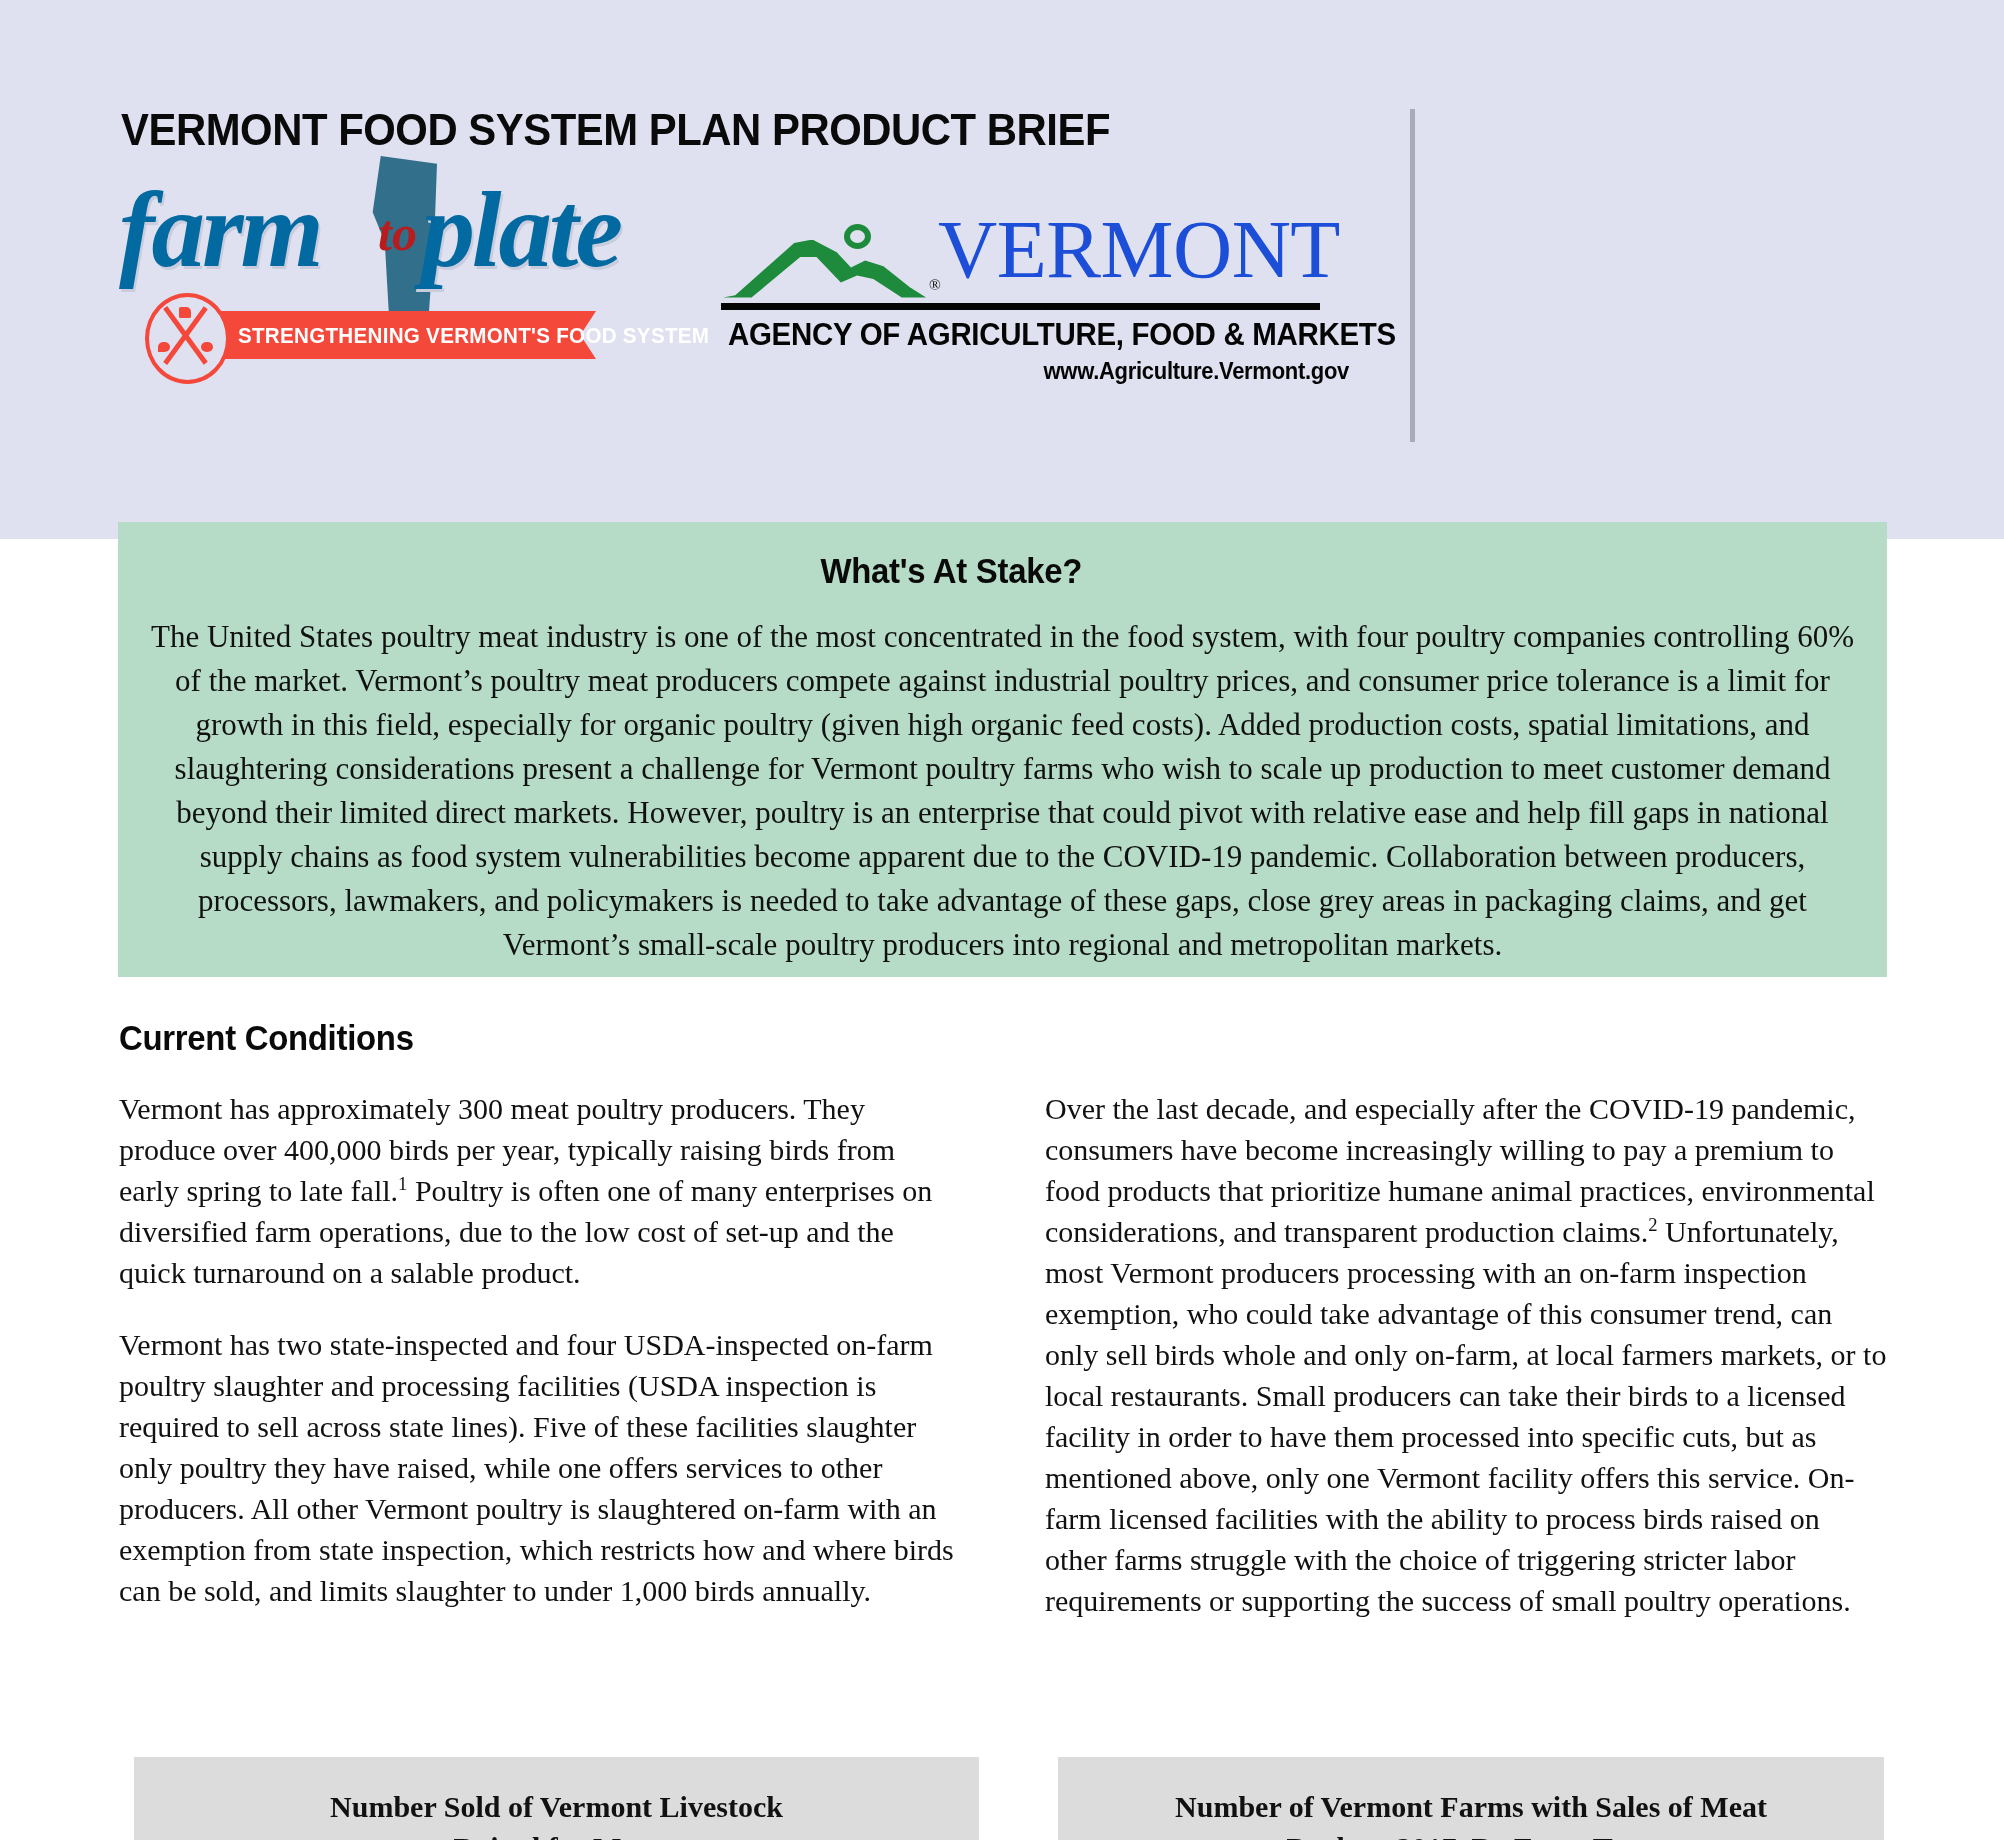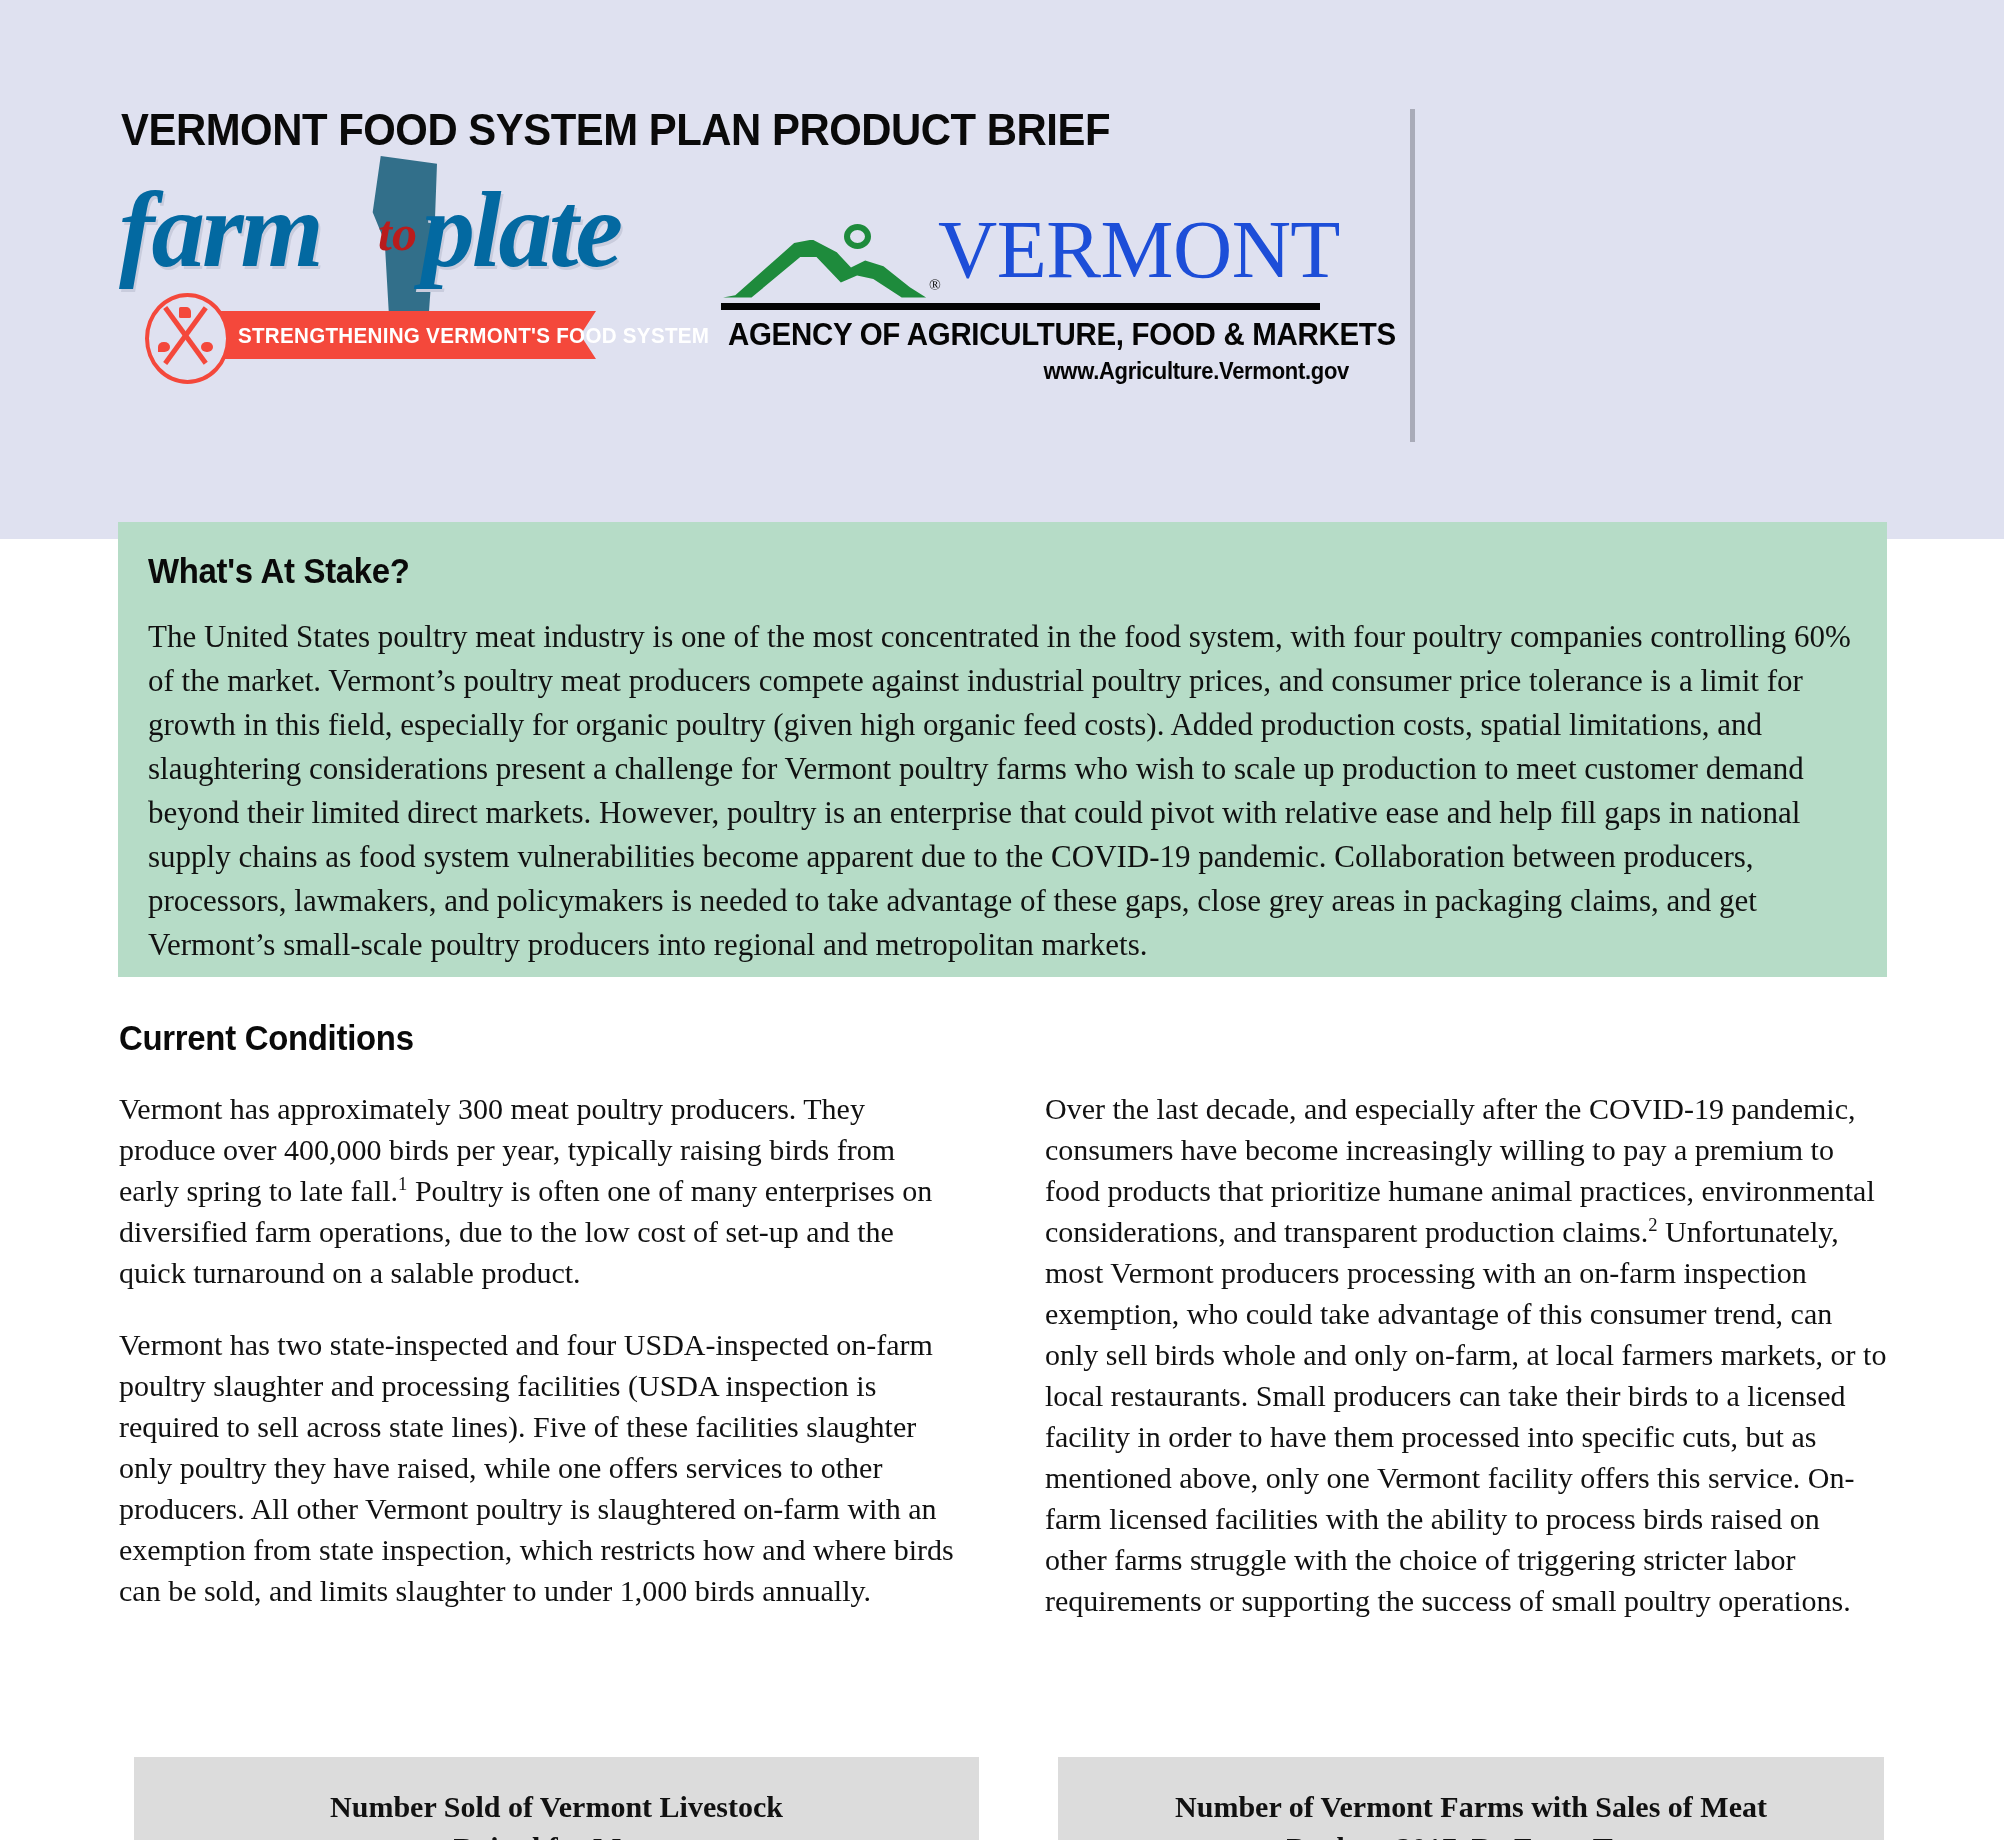--- a/index.html
+++ b/index.html
@@ -260,20 +260,21 @@
   
   .stake-box {
     position: absolute;
     left: 118px;
     top: 522px;
     width: 1769px;
     height: 455px;
     background: #B6DCC7;
     box-sizing: border-box;
     padding: 29px 30px 0 30px;
+    text-align: center;
   }
   .stake-heading {
     font-family: "Liberation Sans", sans-serif;
     font-weight: 700;
     font-size: 35px;
     color: #0a0a0a;
     letter-spacing: -0.3px;
     transform: scaleX(0.94);
     transform-origin: left top;
     margin: 0 0 24px 0;

